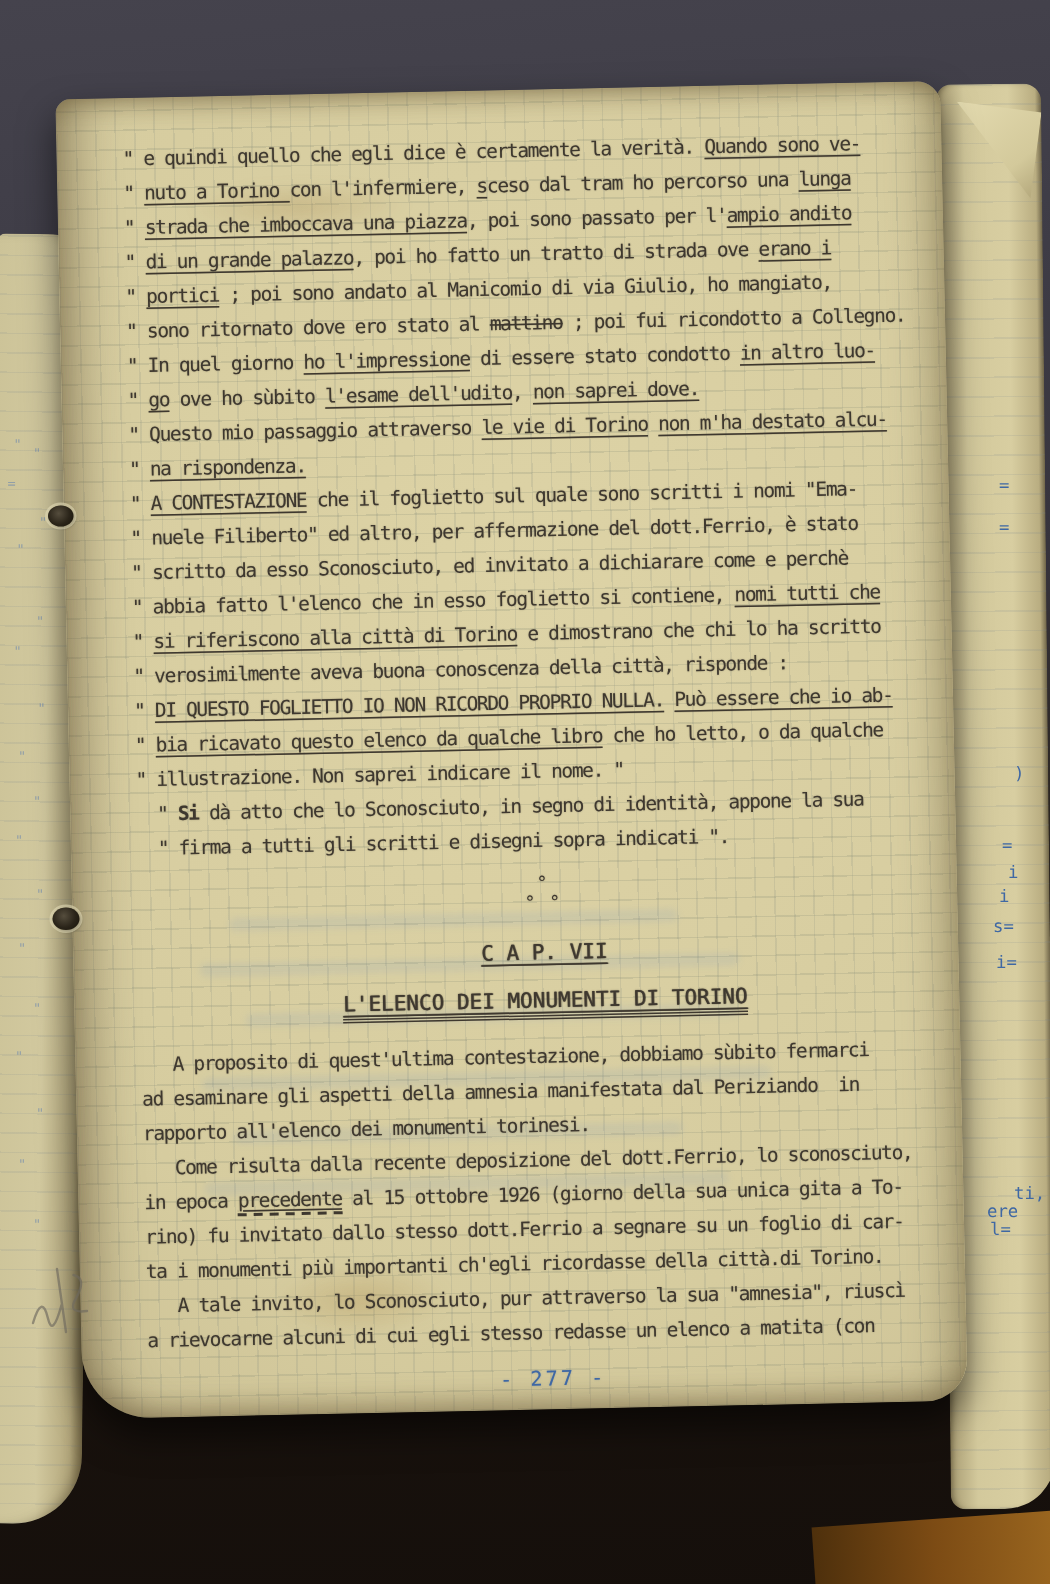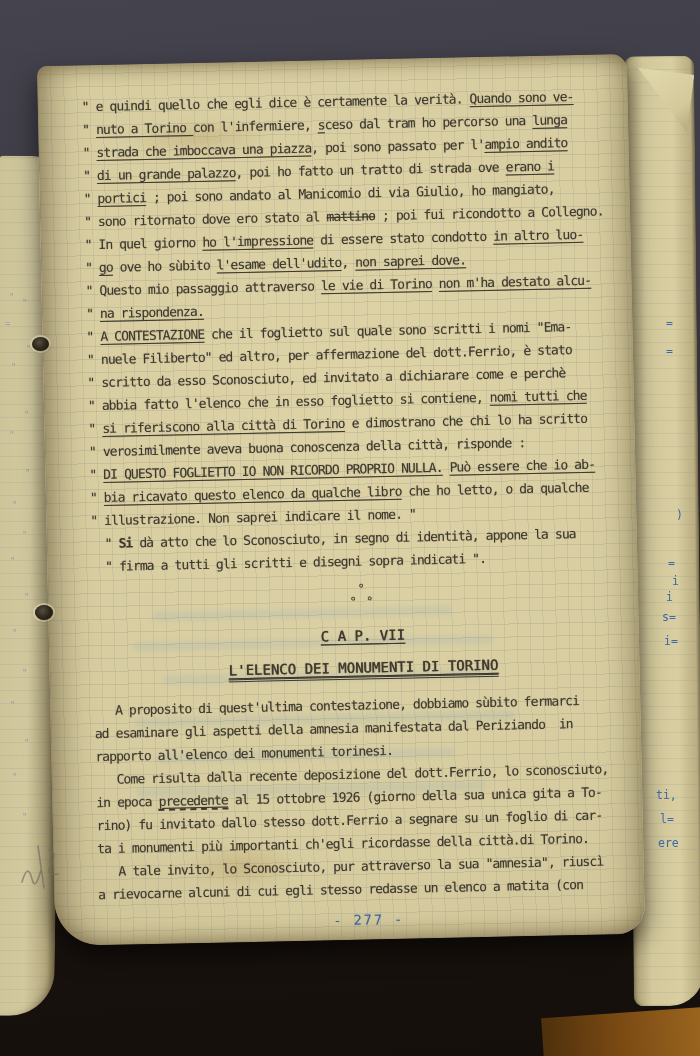--- a/index.html
+++ b/index.html
@@ -169,23 +169,23 @@
 
 <div id="edge-marks">
     <span class="rm" style="left: 666px; top: 316px;">=</span>
     <span class="rm" style="left: 666px; top: 344px;">=</span>
     <span class="rm" style="left: 676px; top: 508px;">)</span>
     <span class="rm" style="left: 668px; top: 556px;">=</span>
     <span class="rm" style="left: 672px; top: 574px;">i</span>
     <span class="rm" style="left: 666px; top: 590px;">i</span>
     <span class="rm" style="left: 662px; top: 610px;">s=</span>
     <span class="rm" style="left: 664px; top: 634px;">i=</span>
-    <span class="rm" style="left: 656px; top: 788px;">ti,</span>
+    <span class="rm" style="left: 676px; top: 788px;">ti,</span>
     <span class="rm" style="left: 660px; top: 812px;">l=</span>
-    <span class="rm" style="left: 658px; top: 836px;">ere</span>
+    <span class="rm" style="left: 658px; top: 800px;">ere</span>
   </div>
 <div id="left-marks">
     <span class="lm" style="left: 22px; top: 298px;">"</span>
     <span class="lm" style="left: 9px; top: 292px;">"</span>
     <span class="lm" style="left: 5px; top: 318px;">=</span>
     <span class="lm" style="left: 26px; top: 344px;">"</span>
     <span class="lm" style="left: 11px; top: 362px;">"</span>
     <span class="lm" style="left: 24px; top: 410px;">"</span>
     <span class="lm" style="left: 9px; top: 430px;">"</span>
     <span class="lm" style="left: 25px; top: 468px;">"</span>

